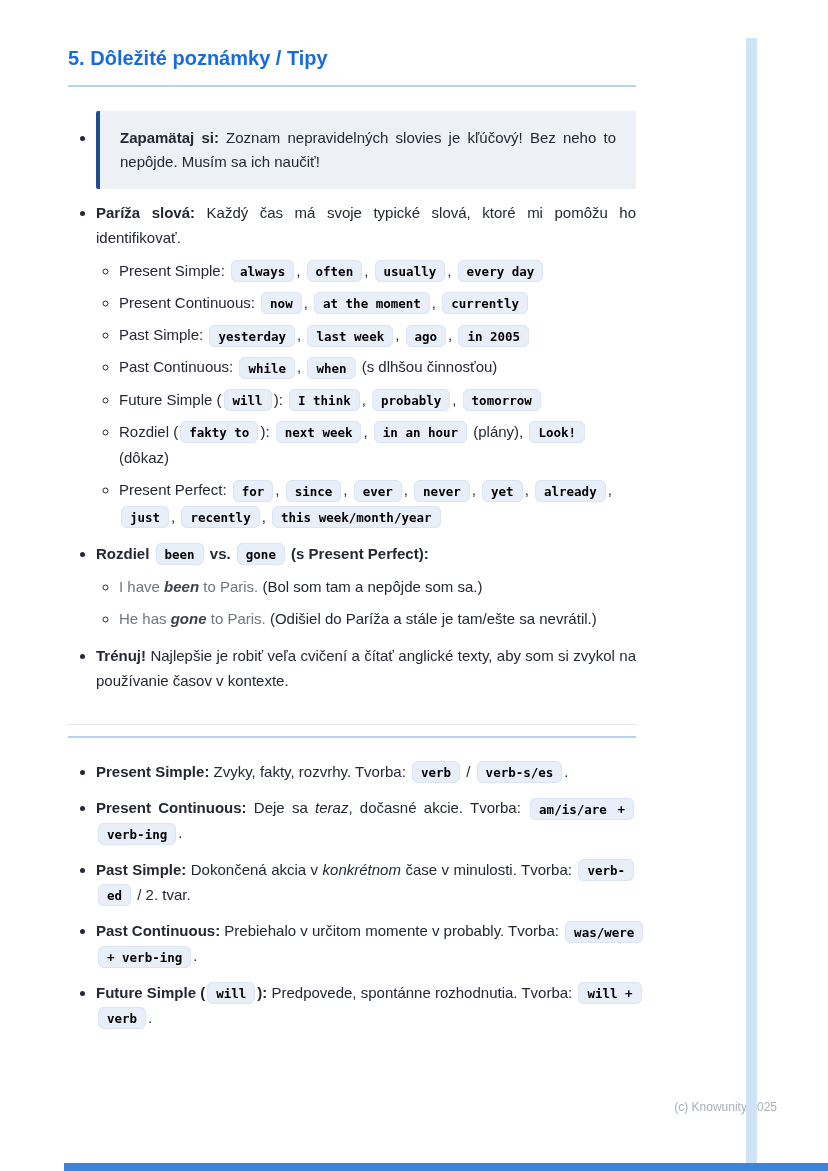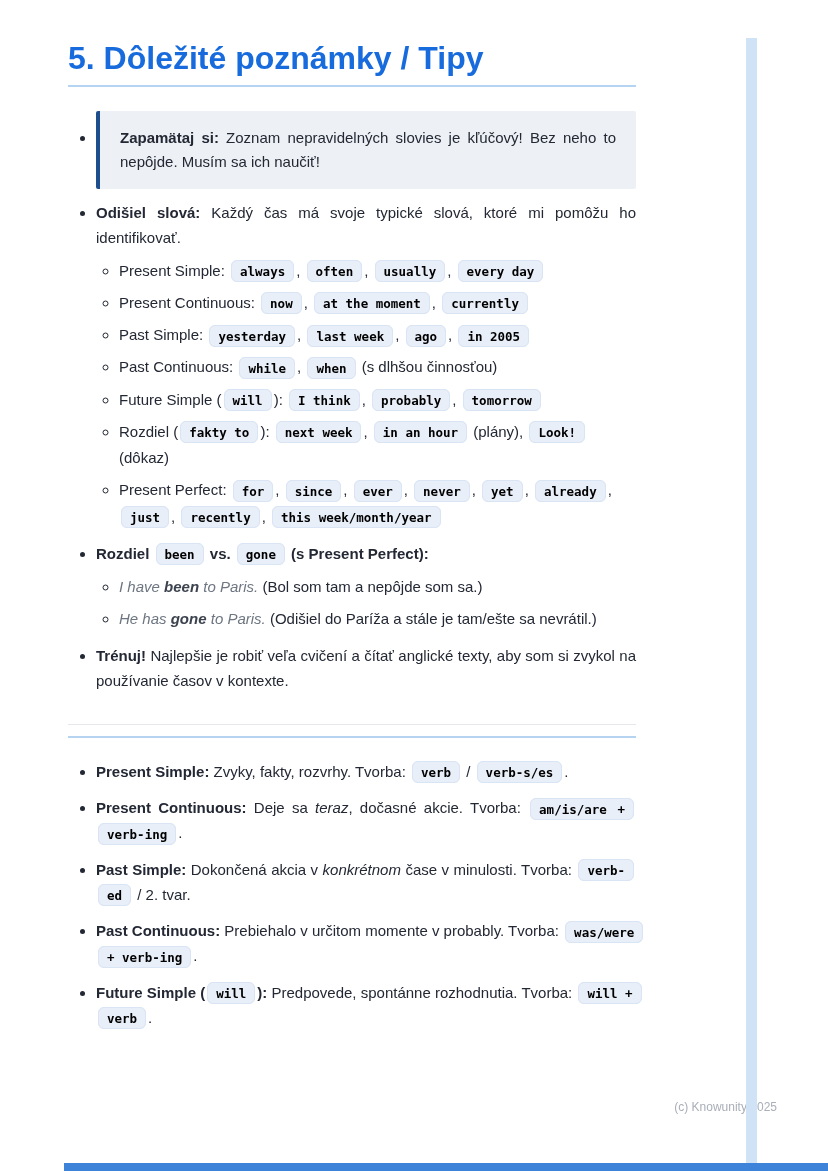--- a/index.html
+++ b/index.html
@@ -8,21 +8,21 @@
     width: 828px; height: 1171px;
     position: relative; overflow: hidden;
     background: #ffffff;
     font-family: "Liberation Sans", "DejaVu Sans", sans-serif;
     font-size: 15px; color: #232834;
   }
   .content { position: absolute; left: 68px; top: 0; width: 568px; }
 
   .section-title {
     margin: 0; padding-top: 42px;
-    font-size: 32px; line-height: 32px; font-weight: 700;
+    font-size: 20px; line-height: 32px; font-weight: 700;
     color: #176bdc;
   }
   .title-rule { height: 2px; background: #b7d3f2; margin-top: 11px; }
 
   .main-list { list-style: disc outside; margin: 24px 0 0 0; padding: 0 0 0 28px; }
   .main-list > li { margin-bottom: 12px; line-height: 1.65; text-align: justify; margin-top: 11px; }
 
   .callout {
     background: #edf1f5;
     border-left: 4px solid #1f4e8f;
@@ -32,21 +32,21 @@
   }
 
   .sub-list { list-style: circle outside; margin: 7px 0 0 0; padding: 0 0 0 23px; }
   .sub-list > li { margin-bottom: 6px; line-height: 1.75; text-align: left; }
 
   .divider { border: none; border-top: 1px solid #e5e7ea; margin: 30px 0 0 0; }
   #s6-list { margin-top: 22px; }
 
   .seg-b  { font-weight: 700; }
   .seg-em { font-style: italic; }
-  .seg-i  { font-style: italic; color: #6e7682; }
+  .seg-i  { color: #6e7682; }
   .seg-bi { font-style: italic; font-weight: 700; color: #3c434e; }
   .seg-code {
     font-family: "DejaVu Sans Mono", "Liberation Mono", monospace;
     font-weight: 700; font-size: 12.5px;
     color: #000000; background: #e9eff9;
     border: 1px solid #d9e4f4; border-radius: 6px;
     padding: 2.5px 8px; margin: 0 2px;
     -webkit-box-decoration-break: clone; box-decoration-break: clone;
   }
 
@@ -58,21 +58,21 @@
 <body>
 
 <div class="page">
   <div class="content">
     <h2 class="section-title">5. Dôležité poznámky / Tipy</h2>
     <div class="title-rule"></div>
     <ul class="main-list" id="s5-list">
         <li>
           <div class="callout"><span class="seg-b">Zapamätaj si:</span><span class="seg-t"> Zoznam nepravidelných slovies je kľúčový! Bez neho to nepôjde. Musím sa ich naučiť!</span></div>
         </li>
-        <li><span class="seg-b">Odišiel slová:</span><span class="seg-t"> Každý čas má svoje typické slová, ktoré mi pomôžu ho identifikovať.</span><ul class="sub-list">
+        <li><span class="seg-b">Paríža slová:</span><span class="seg-t"> Každý čas má svoje typické slová, ktoré mi pomôžu ho identifikovať.</span><ul class="sub-list">
             <li><span class="seg-t">Present Simple: </span><span class="seg-code">always</span><span class="seg-t">, </span><span class="seg-code">often</span><span class="seg-t">, </span><span class="seg-code">usually</span><span class="seg-t">, </span><span class="seg-code">every day</span></li>
             <li><span class="seg-t">Present Continuous: </span><span class="seg-code">now</span><span class="seg-t">, </span><span class="seg-code">at the moment</span><span class="seg-t">, </span><span class="seg-code">currently</span></li>
             <li><span class="seg-t">Past Simple: </span><span class="seg-code">yesterday</span><span class="seg-t">, </span><span class="seg-code">last week</span><span class="seg-t">, </span><span class="seg-code">ago</span><span class="seg-t">, </span><span class="seg-code">in 2005</span></li>
             <li><span class="seg-t">Past Continuous: </span><span class="seg-code">while</span><span class="seg-t">, </span><span class="seg-code">when</span><span class="seg-t"> (s dlhšou činnosťou)</span></li>
             <li><span class="seg-t">Future Simple (</span><span class="seg-code">will</span><span class="seg-t">): </span><span class="seg-code">I think</span><span class="seg-t">, </span><span class="seg-code">probably</span><span class="seg-t">, </span><span class="seg-code">tomorrow</span></li>
             <li><span class="seg-t">Rozdiel (</span><span class="seg-code">fakty to</span><span class="seg-t">): </span><span class="seg-code">next week</span><span class="seg-t">, </span><span class="seg-code">in an hour</span><span class="seg-t"> (plány), </span><span class="seg-code">Look!</span><span class="seg-t"> (dôkaz)</span></li>
             <li><span class="seg-t">Present Perfect: </span><span class="seg-code">for</span><span class="seg-t">, </span><span class="seg-code">since</span><span class="seg-t">, </span><span class="seg-code">ever</span><span class="seg-t">, </span><span class="seg-code">never</span><span class="seg-t">, </span><span class="seg-code">yet</span><span class="seg-t">, </span><span class="seg-code">already</span><span class="seg-t">, </span><span class="seg-code">just</span><span class="seg-t">, </span><span class="seg-code">recently</span><span class="seg-t">, </span><span class="seg-code">this week/month/year</span></li>
           </ul></li>
         <li><span class="seg-b">Rozdiel </span><span class="seg-code">been</span><span class="seg-b"> vs. </span><span class="seg-code">gone</span><span class="seg-b"> (s Present Perfect):</span><ul class="sub-list">
             <li><span class="seg-i">I have </span><span class="seg-bi">been</span><span class="seg-i"> to Paris.</span><span class="seg-t"> (Bol som tam a nepôjde som sa.)</span></li>

